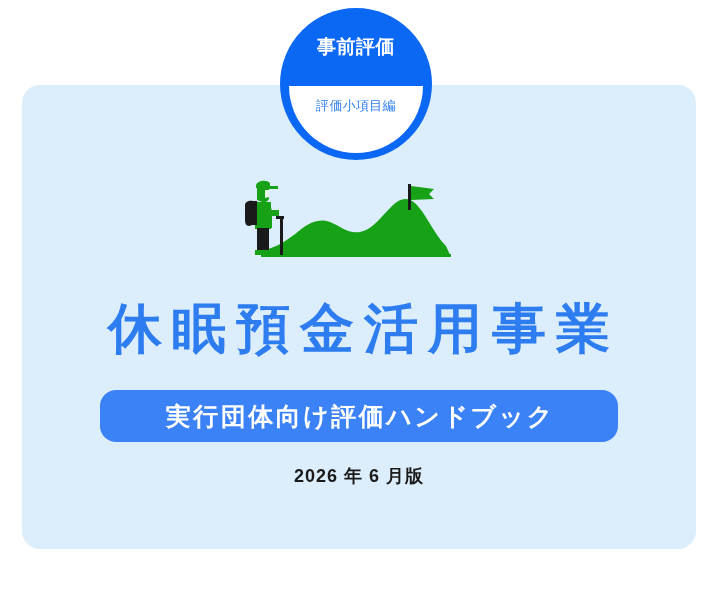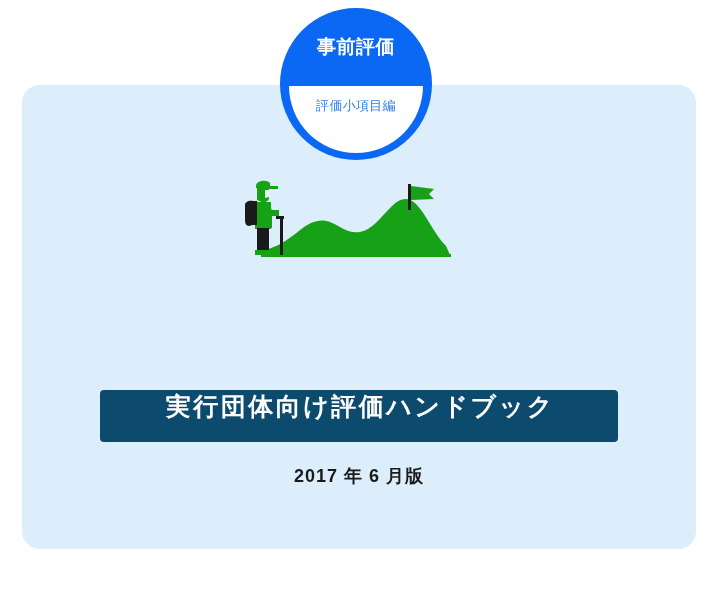--- a/index.html
+++ b/index.html
@@ -114,24 +114,24 @@
     white-space: nowrap;
   }
 
   
   .banner {
     position: absolute;
     left: 100px;
     top: 390px;
     width: 518px;
     height: 52px;
-    background: #0c4a6e;
-    border-radius: 4px;
+    background: #3b82f6;
+    border-radius: 16px;
     display: flex;
-    align-items: flex-start;
+    align-items: center;
     justify-content: center;
   }
   .banner-text {
     color: #ffffff;
     font-size: 25px;
     font-weight: bold;
     letter-spacing: 2.5px;
     text-indent: 2.5px;
     white-space: nowrap;
   }
@@ -204,20 +204,21 @@
         <g>
           <rect x="44" y="38" width="3" height="39" fill="#1a1a1a"></rect>
           <rect x="40" y="38" width="8" height="3" fill="#1a1a1a"></rect>
         </g>
 
         <rect x="33" y="32" width="10" height="6" fill="#17a117"></rect>
       </g>
     </svg>
   </div>
 
+  <div class="main-title">休眠預金活用事業</div>
 
   <div class="banner">
     <span class="banner-text">実行団体向け評価ハンドブック</span>
   </div>
 
-  <div class="date-line">2017 年 6 月版</div>
+  <div class="date-line">2026 年 6 月版</div>
 
 </div>
 
 </body></html>

